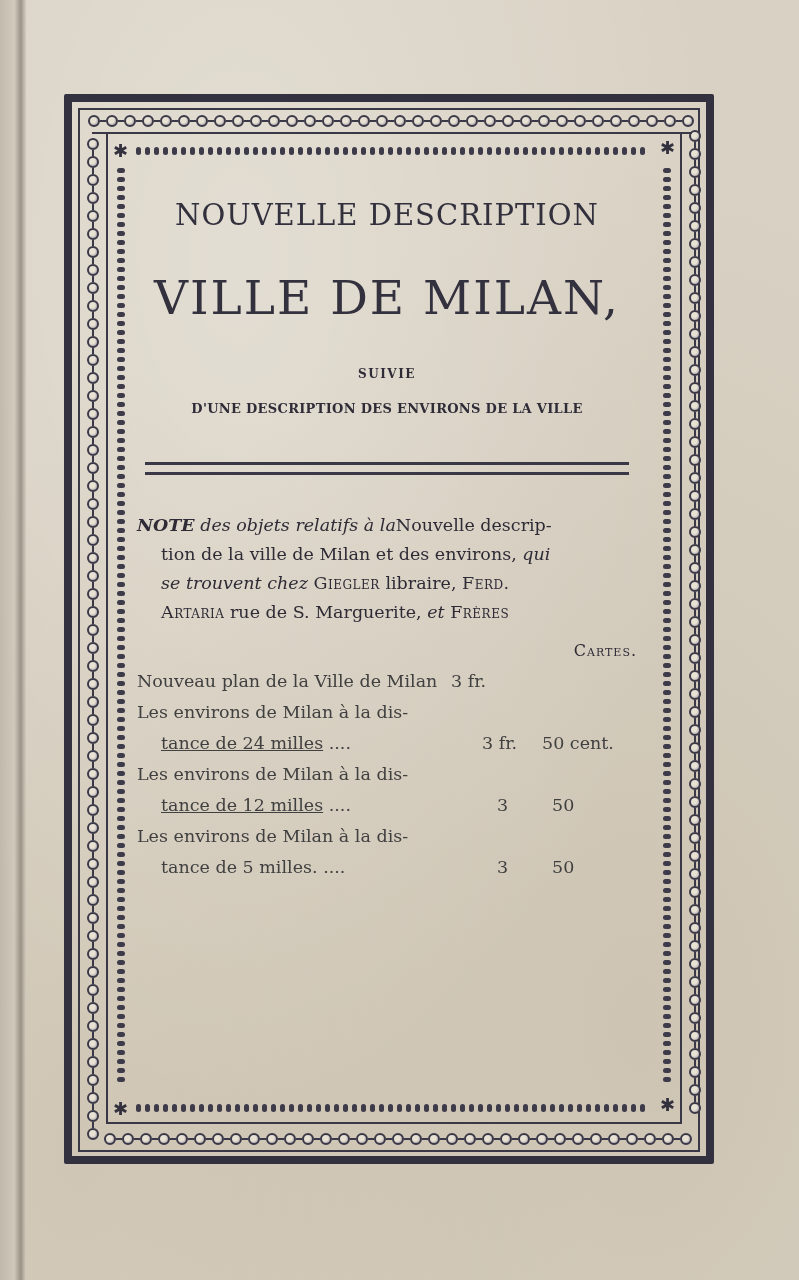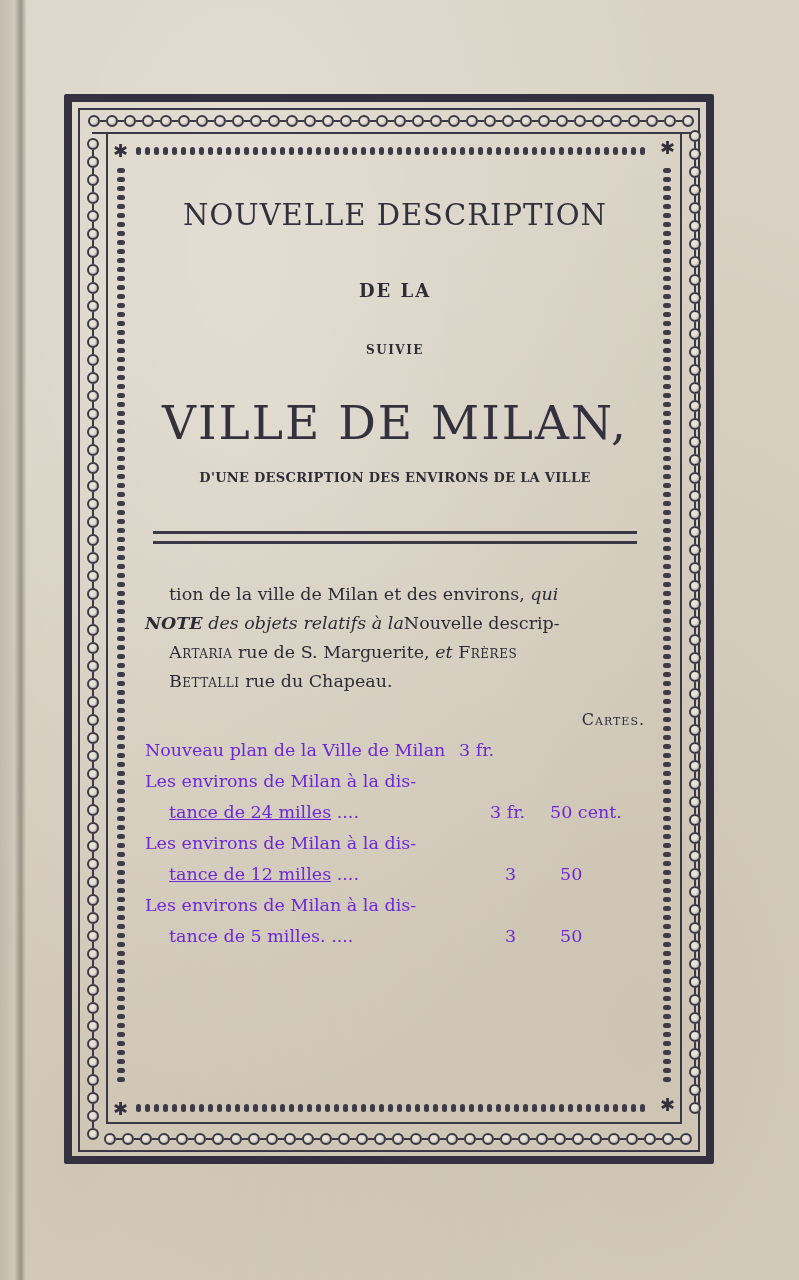--- a/index.html
+++ b/index.html
@@ -46,40 +46,40 @@
     width: 5px; height: 8px; border-radius: 3px; background: #3d3a4a; flex: 0 0 auto;
   }
   .chain-col .chain-dot { width: 8px; height: 5px; }
   .chain-row .chain-dot { margin-right: 4px; }
   .chain-col .chain-dot { margin-bottom: 4px; }
   .inner-rule { position: absolute; background: #3a3746; }
   .star {
     position: absolute; font-size: 18px; line-height: 18px; color: #34313f;
     font-family: "DejaVu Sans", sans-serif;
   }
-  .content { position: absolute; left: 145px; top: 180px; width: 500px; }
+  .content { position: absolute; left: 137px; top: 180px; width: 500px; }
   .center { text-align: center; }
   .t1 { font-size: 29px; letter-spacing: 1px; margin-top: 18px; color: #33303d; }
   .t2 { font-size: 18px; font-weight: bold; letter-spacing: 2px; margin-top: 48px; color: #2f2c38; }
   .t3 { font-size: 47px; letter-spacing: 2px; margin-top: 38px; color: #34313f; }
   .t4 { font-size: 12px; font-weight: bold; letter-spacing: 1.5px; margin-top: 42px; }
   .t5 { font-size: 13px; font-weight: bold; letter-spacing: 0.3px; margin-top: 20px; }
   .t6 { font-size: 13px; font-weight: bold; letter-spacing: 0.3px; margin-top: 20px; }
   .double-rule {
     margin: 46px 8px 0 8px; height: 7px;
     border-top: 3px solid #3a3746; border-bottom: 3px solid #3a3746;
   }
   .note { margin-top: 36px; font-size: 17.5px; line-height: 29px; color: #2e2b36; }
   .note-line { white-space: nowrap; }
   .indent { padding-left: 24px; }
   .it { font-style: italic; }
   .sc { font-variant: small-caps; letter-spacing: 0.5px; }
   .bold-it { font-style: italic; font-weight: bold; }
   .section-head { margin-top: 14px; font-size: 16px; text-align: right; font-variant: small-caps; letter-spacing: 1px; }
-  .list { margin-top: 6px; font-size: 17.5px; line-height: 31px; color: #6d28d9; }
+  .list { margin-top: 6px; font-size: 17.5px; line-height: 31px; color: #404040; }
   .price-col { position: absolute; white-space: nowrap; }
   .li { position: relative; height: 31px; }
 </style>
 </head>
 <body>
 
 <div class="spine-edge"></div>
 
 <div class="frame-outer"></div>
 <div class="frame-inner-line"></div>
@@ -777,46 +777,47 @@
     <span class="chain-dot"></span>
   </div>
 
 <span class="star" style="left:113px; top:142px;">✱</span>
 <span class="star" style="left:660px; top:139px;">✱</span>
 <span class="star" style="left:113px; top:1100px;">✱</span>
 <span class="star" style="left:660px; top:1096px;">✱</span>
 
 <div class="content">
   <div class="center t1">NOUVELLE DESCRIPTION</div>
-  <div class="center t2">DE LA</div>
+  <div class="center t3">VILLE DE MILAN,</div>
   <div class="center t4">SUIVIE</div>
-  <div class="center t3">VILLE DE MILAN,</div>
   <div class="center t5">D'UNE DESCRIPTION DES ENVIRONS DE LA VILLE</div>
 
   <div class="double-rule"></div>
 
   <div class="note">
+    <div class="note-line">
+      <span class="bold-it">NOTE</span>
+      <span class="it">des objets relatifs à la</span><span>Nouvelle descrip-</span>
+    </div>
     <div class="note-line indent">
       <span>tion de la ville de Milan et des environs,</span>
       <span class="it">qui</span>
     </div>
-    <div class="note-line">
-      <span class="bold-it">NOTE</span>
-      <span class="it">des objets relatifs à la</span><span>Nouvelle descrip-</span>
+    <div class="note-line indent">
+      <span class="it">se trouvent chez</span>
+      <span class="sc">Giegler</span>
+      <span>libraire,</span>
+      <span class="sc">Ferd.</span>
     </div>
     <div class="note-line indent">
       <span class="sc">Artaria</span>
       <span>rue de S. Marguerite,</span>
       <span class="it">et</span>
       <span class="sc">Frères</span>
     </div>
-    <div class="note-line indent">
-      <span class="sc">Bettalli</span>
-      <span>rue du Chapeau.</span>
-    </div>
   </div>
 
   <div class="section-head">Cartes.</div>
 
   <div class="list">
     <div class="li">
       <span>Nouveau plan de la Ville de Milan</span>
       <span style="padding-left:8px;">3 fr.</span>
     </div>
 

